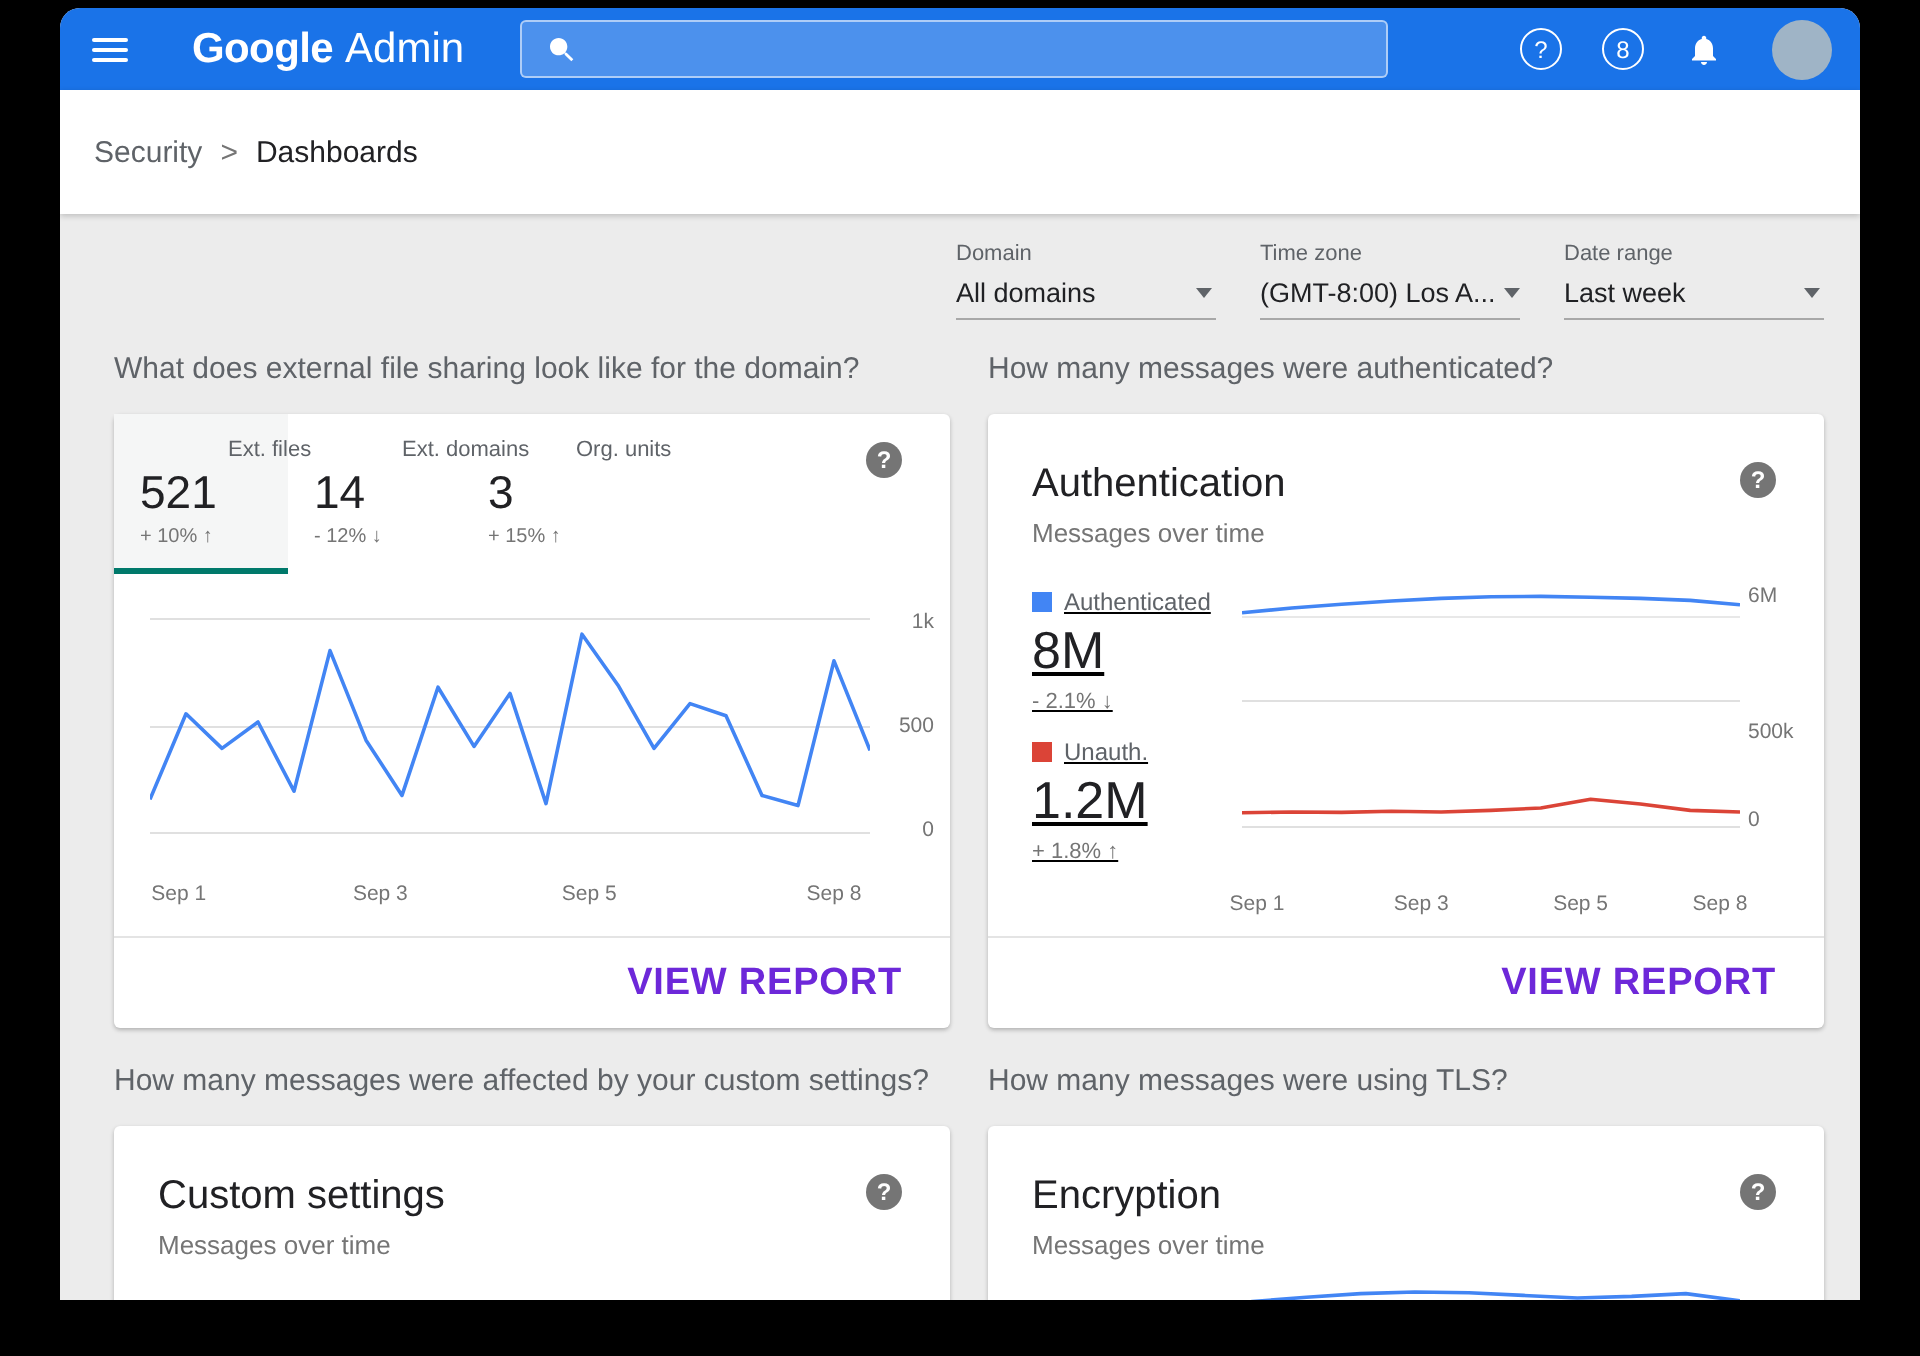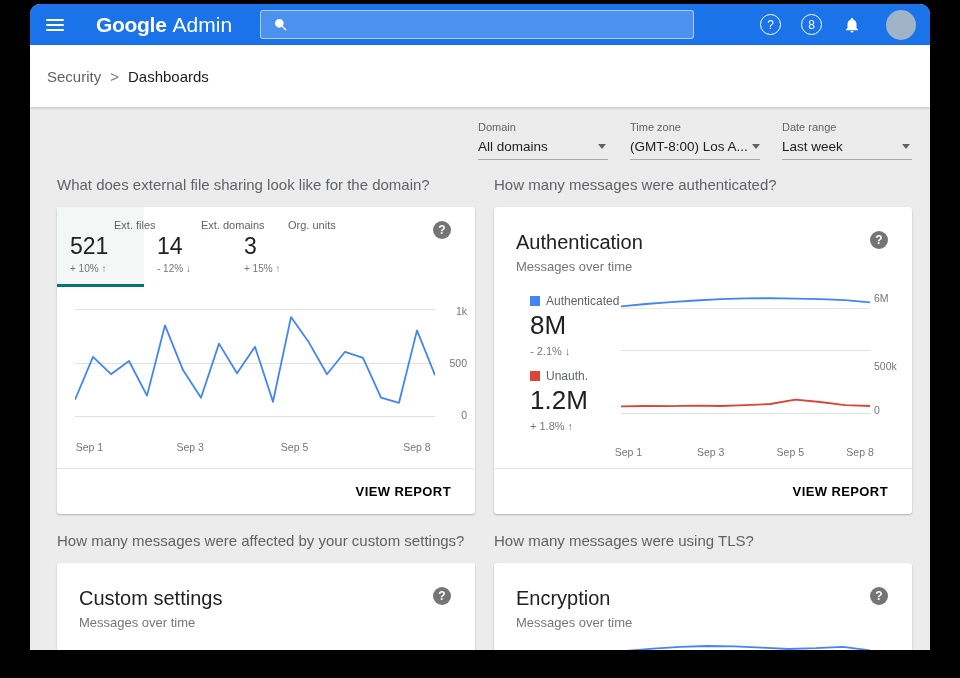--- a/index.html
+++ b/index.html
@@ -39,21 +39,21 @@
 
   .grid{display:grid;grid-template-columns:1fr 1fr;column-gap:19px;margin-top:16px;}
   .grid.row2{margin-top:18px;}
   .question{font-size:15px;color:#5f6368;margin:0 0 14px 0;white-space:nowrap;overflow:hidden;}
   .card{background:#fff;border-radius:3px;box-shadow:0 1px 2px rgba(0,0,0,.25);display:flex;flex-direction:column;box-sizing:border-box;}
   .card.tall{height:307px;}
   .card.short{height:170px;}
   .spacer{flex:1;}
   .card-divider{border-top:1px solid #e4e4e4;flex:none;}
   .card-footer{height:45px;display:flex;align-items:center;justify-content:flex-end;padding-right:24px;flex:none;}
-  .view-report{font-size:13px;color:#000000;font-weight:bold;letter-spacing:.4px;cursor:pointer;}
+  .view-report{font-size:19px;color:#6d28d9;font-weight:bold;letter-spacing:.4px;cursor:pointer;}
 
   .help{width:18px;height:18px;border-radius:50%;background:#757575;color:#fff;font-size:12px;font-weight:bold;display:flex;align-items:center;justify-content:center;cursor:pointer;flex:none;}
 
   
   .fs-tabs{display:flex;height:80px;flex:none;}
   .fs-tab{width:87px;padding:12px 0 0 13px;box-sizing:border-box;position:relative;cursor:pointer;}
   .fs-tab.selected{background:#f5f6f6;}
   .fs-tab.selected::after{content:'';position:absolute;left:0;right:0;bottom:0;height:3px;background:#00796b;}
   .fs-tab-label{font-size:11px;color:#5f6368;white-space:nowrap;margin-left:44px;}
   .fs-tab-value{font-size:23px;color:#212124;margin-top:2px;}
@@ -68,21 +68,21 @@
   .xticks{position:relative;height:14px;margin-top:24px;font-size:10.5px;color:#757575;}
   .xticks span{position:absolute;transform:translateX(-50%);white-space:nowrap;}
   .fs-xticks span:nth-child(1){left:4%;} .fs-xticks span:nth-child(2){left:32%;}
   .fs-xticks span:nth-child(3){left:61%;} .fs-xticks span:nth-child(4){left:95%;}
 
   
   .card-head{padding:24px 24px 0 22px;display:flex;align-items:flex-start;flex:none;}
   .card-title{font-size:20px;color:#212124;}
   .card-subtitle{font-size:13px;color:#757575;margin-top:5px;}
   .auth-body{margin:20px 0 0 22px;position:relative;height:150px;flex:none;}
-  .legend-col{position:absolute;left:14px;top:0;width:100px;}
+  .legend-col{position:absolute;left:0;top:0;width:100px;text-decoration:underline;}
   .legend-row{display:flex;align-items:center;gap:6px;font-size:12px;color:#5f6368;white-space:nowrap;}
   .swatch{width:10px;height:10px;flex:none;}
   .legend-value{font-size:26px;color:#212124;margin-top:2px;}
   .legend-delta{font-size:11px;color:#757575;margin-top:4px;}
   .legend-b{margin-top:12px;}
   .spark-col{position:absolute;left:105px;right:42px;top:0;height:120px;}
   .spark-a{position:absolute;top:0;left:0;right:0;height:56px;border-bottom:1px solid #e0e0e0;}
   .spark-a .gl{position:absolute;top:14px;left:0;right:0;border-top:1px solid #e8e8e8;}
   .spark-a svg{position:absolute;top:0;left:0;width:100%;height:20px;}
   .spark-b{position:absolute;top:56px;left:0;right:0;height:63px;border-bottom:1px solid #e0e0e0;}

